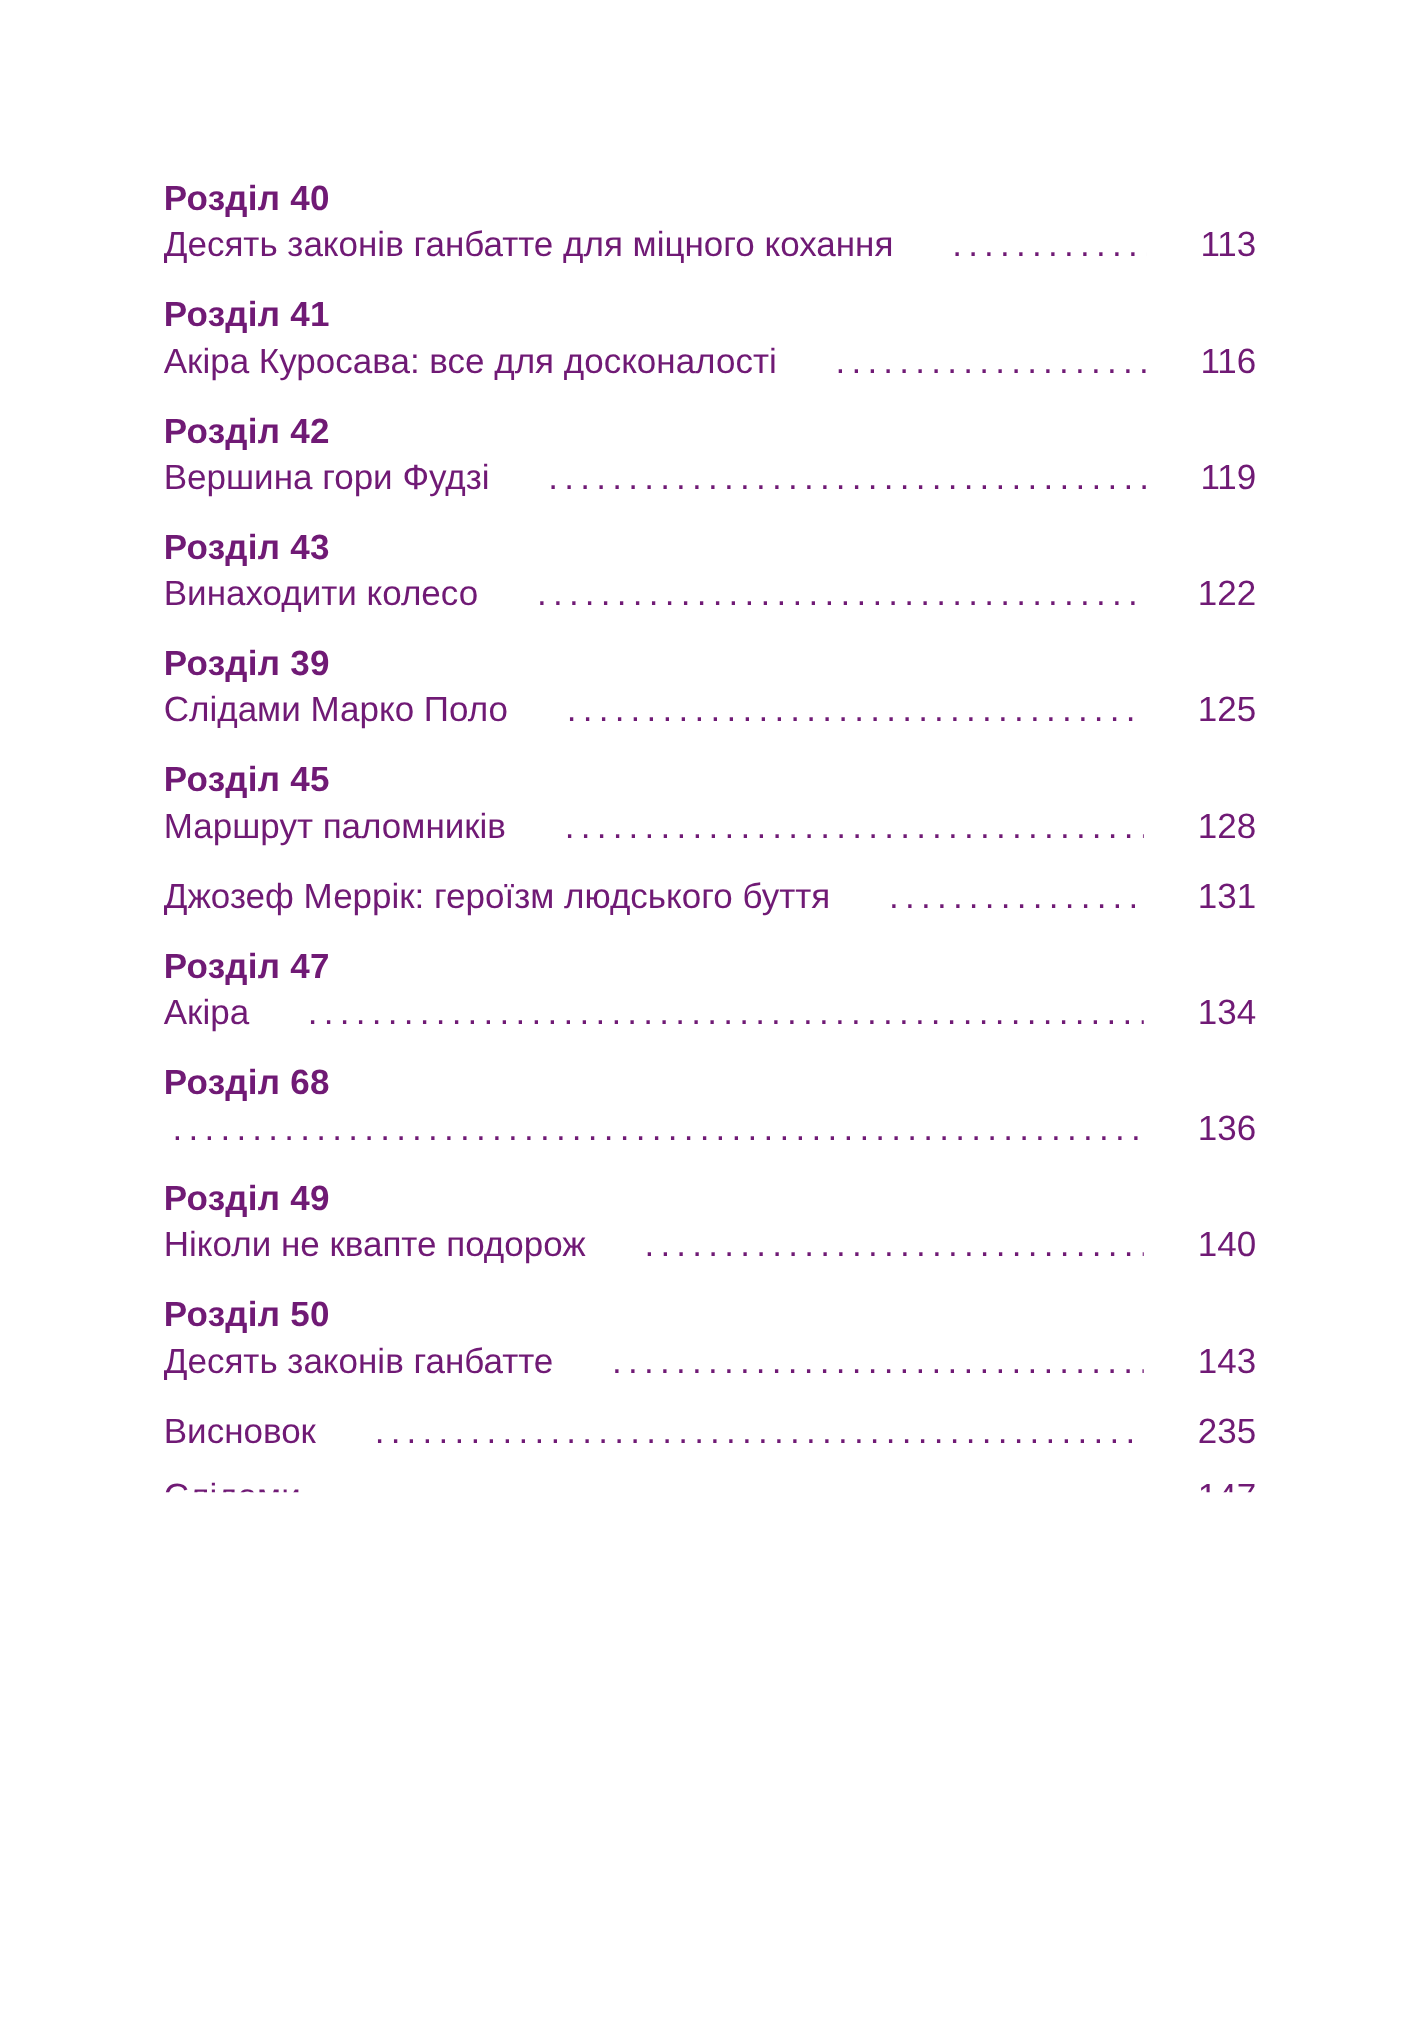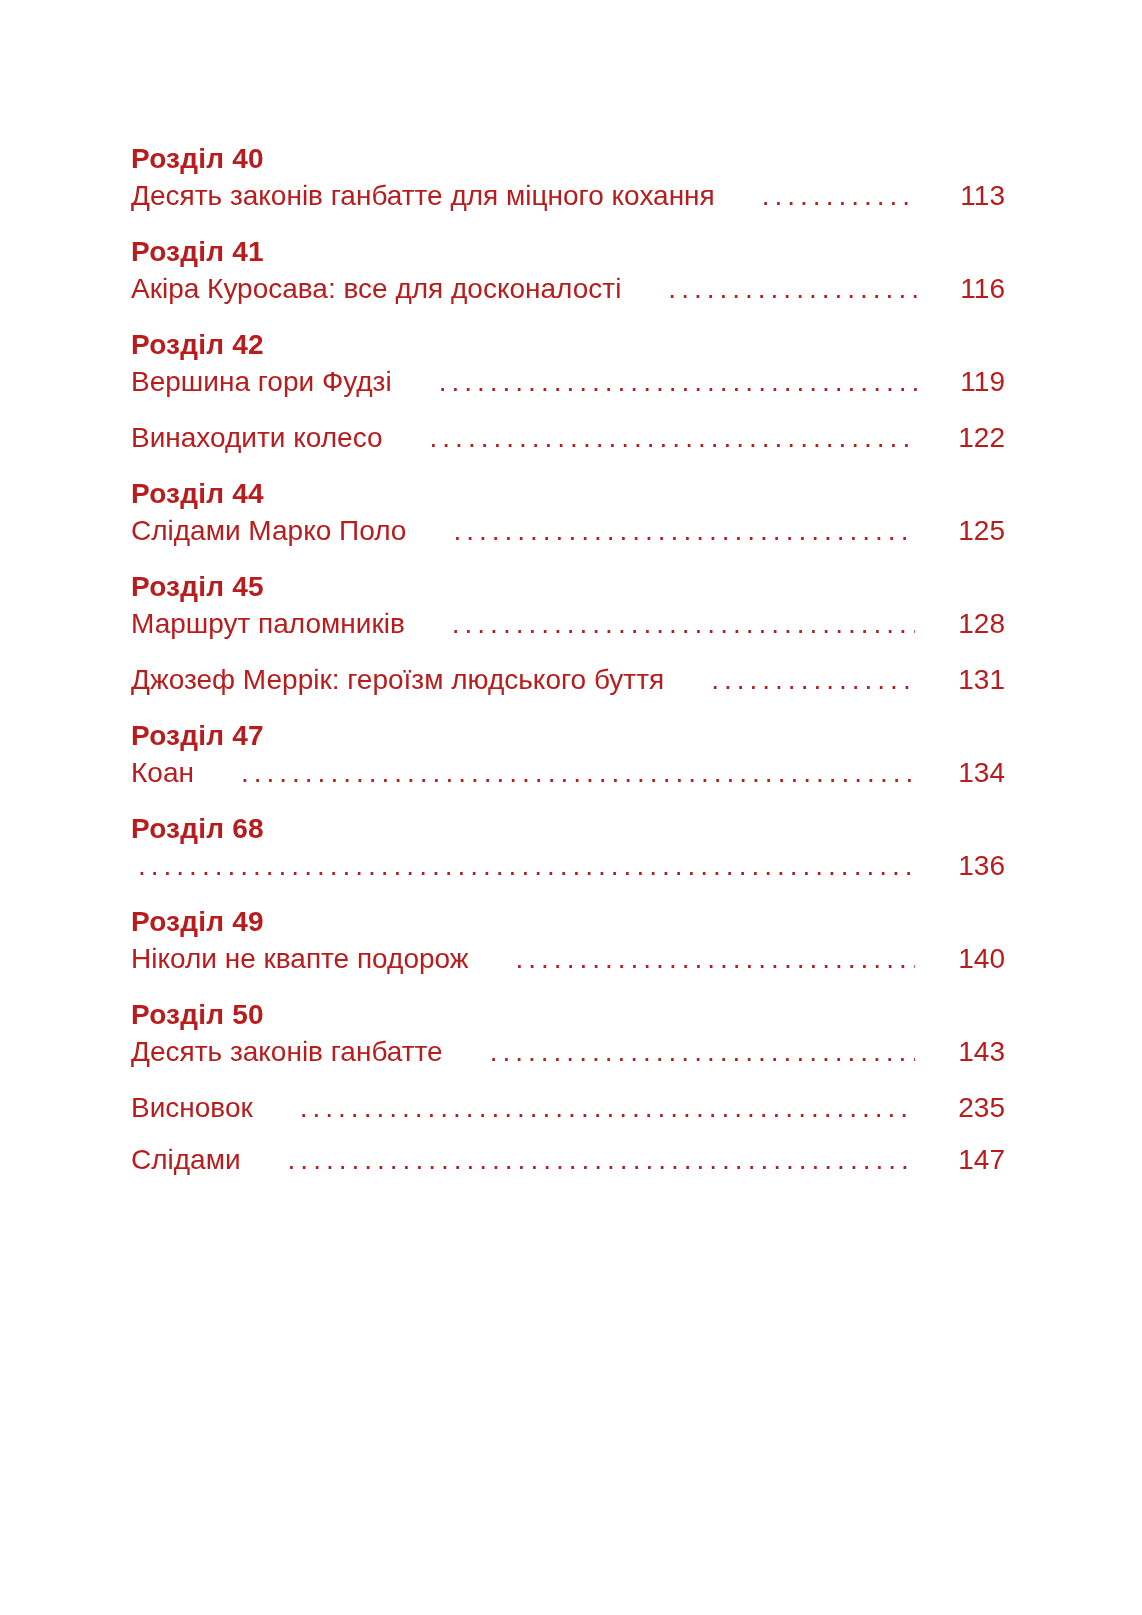--- a/index.html
+++ b/index.html
@@ -7,21 +7,21 @@
     padding: 0;
     background: #ffffff;
   }
   .page {
     position: relative;
     width: 1142px;
     height: 1194px;
     background: #ffffff;
     overflow: hidden;
     font-family: "Liberation Sans", sans-serif;
-    color: #b91c1c;
+    color: #701a75;
   }
   .toc {
     position: absolute;
     left: 131px;
     top: 140px;
     width: 874px;
     font-size: 28px;
     line-height: 37px;
   }
   .entry {
@@ -90,29 +90,30 @@
     <div class="entry">
       <div class="chapter">Розділ 42</div>
       <div class="row">
         <span class="title">Вершина гори Фудзі</span>
         <span class="dots"></span>
         <span class="pagenum">119</span>
       </div>
     </div>
 
     <div class="entry">
+      <div class="chapter">Розділ 43</div>
       <div class="row">
         <span class="title">Винаходити колесо</span>
         <span class="dots"></span>
         <span class="pagenum">122</span>
       </div>
     </div>
 
     <div class="entry">
-      <div class="chapter">Розділ 44</div>
+      <div class="chapter">Розділ 39</div>
       <div class="row">
         <span class="title">Слідами Марко Поло</span>
         <span class="dots"></span>
         <span class="pagenum">125</span>
       </div>
     </div>
 
     <div class="entry">
       <div class="chapter">Розділ 45</div>
       <div class="row">
@@ -126,21 +127,21 @@
       <div class="row">
         <span class="title">Джозеф Меррік: героїзм людського буття</span>
         <span class="dots"></span>
         <span class="pagenum">131</span>
       </div>
     </div>
 
     <div class="entry">
       <div class="chapter">Розділ 47</div>
       <div class="row">
-        <span class="title">Коан</span>
+        <span class="title">Акіра</span>
         <span class="dots"></span>
         <span class="pagenum">134</span>
       </div>
     </div>
 
     <div class="entry">
       <div class="chapter">Розділ 68</div>
       <div class="row">
         <span class="dots"></span>
         <span class="pagenum">136</span>

